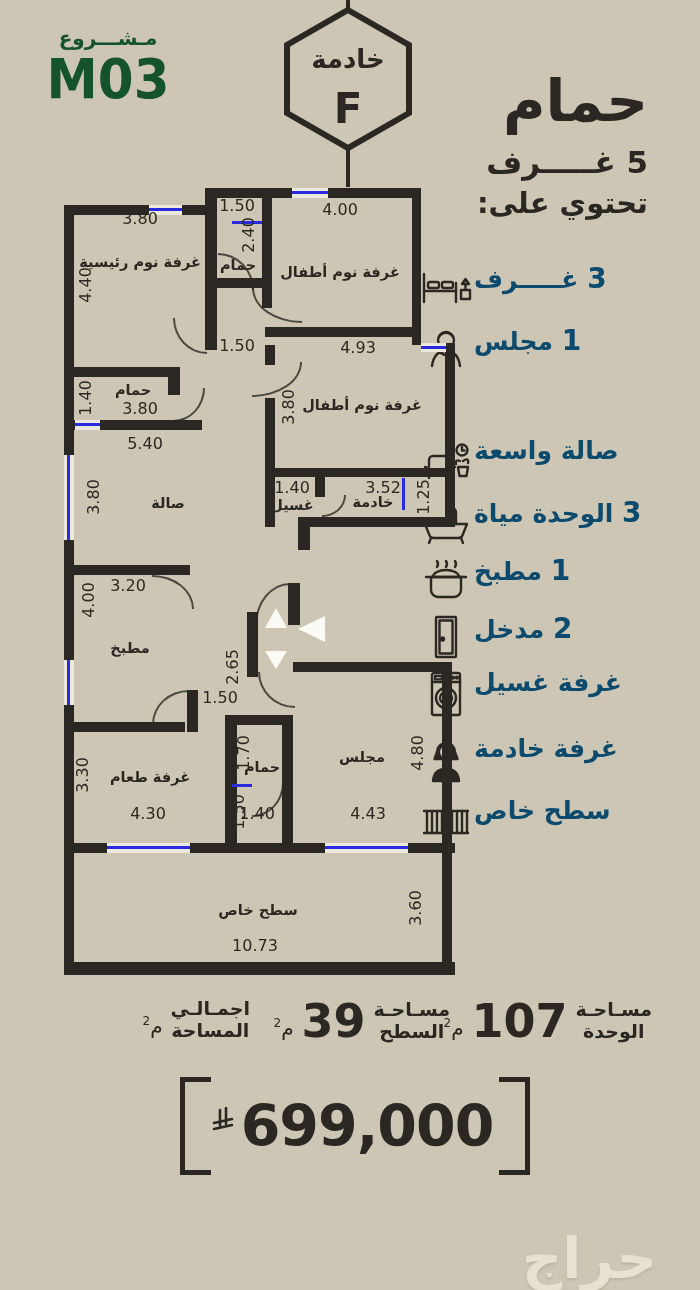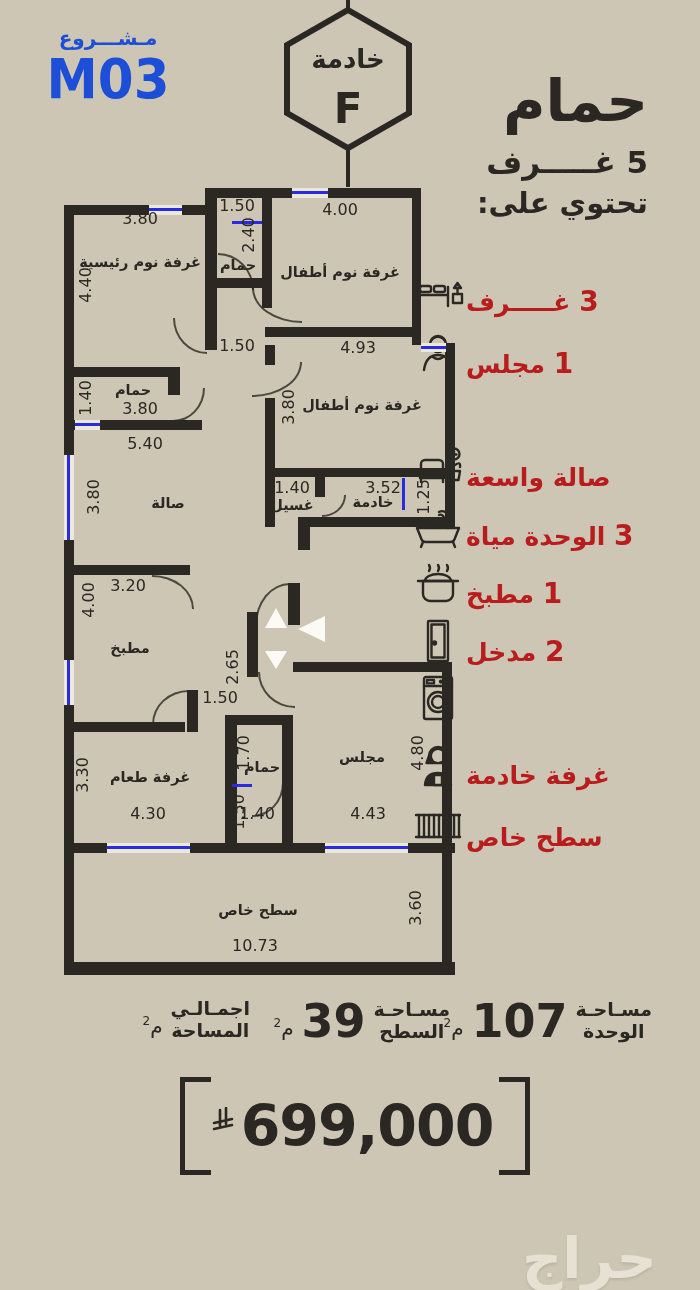--- a/index.html
+++ b/index.html
@@ -1,32 +1,32 @@
 <!DOCTYPE html>
 <html lang="ar"><head>
 <meta charset="utf-8">
 <style>
   html,body{margin:0;padding:0}
   body{width:700px;height:1290px;overflow:hidden;font-family:"DejaVu Sans",sans-serif}
   #canvas{position:relative;width:700px;height:1290px;background:#cdc6b5;overflow:hidden}
   
-  #project{position:absolute;left:38px;top:26px;width:140px;text-align:center;color:#1d4ed8}
+  #project{position:absolute;left:38px;top:26px;width:140px;text-align:center;color:#14532d}
   #project .plabel{font-size:20px;font-weight:700;letter-spacing:2px;white-space:nowrap}
   #project .pcode{font-size:56px;font-weight:700;line-height:1.05;transform:scaleX(.92);transform-origin:center}
   .connector{position:absolute;width:4px;background:#2b2823}
   #hexwrap{position:absolute;left:283px;top:6px;width:130px;height:146px}
   #hexwrap svg{position:absolute;left:0;top:0}
   #hex-label{position:absolute;left:0;top:38px;width:130px;text-align:center;font-size:26px;font-weight:700;color:#2b2823}
   #hex-letter{position:absolute;left:0;top:78px;width:130px;text-align:center;font-size:42px;font-weight:700;color:#2b2823}
   
   #titleblock{position:absolute;right:52px;top:72px;text-align:right;color:#2b2823;direction:rtl}
   #titleblock .h1{font-size:58px;font-weight:700;line-height:1.0}
   #titleblock .h2{font-size:31px;font-weight:700;margin-top:14px}
   #titleblock .h3{font-size:29px;font-weight:700;margin-top:6px}
-  .feat{position:absolute;right:40px;width:250px;height:56px;display:flex;flex-direction:row-reverse;align-items:flex-end;justify-content:flex-start;direction:rtl;color:#b91c1c}
+  .feat{position:absolute;right:32px;width:250px;height:56px;display:flex;flex-direction:row-reverse;align-items:flex-start;justify-content:flex-start;direction:rtl;color:#0c4a6e}
   .feat .ic{width:56px;height:52px;flex:0 0 56px;display:flex;align-items:center;justify-content:center}
   .feat .tx{font-size:25px;font-weight:600;white-space:nowrap;margin-right:10px}
   .feat .tx b{font-size:28px;font-weight:700}
   .feat svg{stroke:#2b2823;fill:none;stroke-width:2.4;stroke-linecap:round;stroke-linejoin:round}
   
   #plan{position:absolute;left:60px;top:183px;width:400px;height:795px}
   .w{position:absolute;background:#2b2823}
   .wh{position:absolute;background:linear-gradient(to bottom,#ebe8dc 0 34%,#2a2ae0 34% 62%,#ebe8dc 62% 100%)}
   .wv{position:absolute;background:linear-gradient(to right,#ebe8dc 0 34%,#2a2ae0 34% 62%,#ebe8dc 62% 100%)}
   .bl-line{position:absolute;background:#2a2ae0}
@@ -161,20 +161,21 @@
           <rect x="9" y="4" width="28" height="42" rx="2"></rect>
           <path d="M9 13 h28"></path>
           <rect x="12" y="7" width="7" height="3.4"></rect>
           <circle cx="26" cy="8.6" r="1" fill="#2b2823"></circle>
           <circle cx="30" cy="8.6" r="1" fill="#2b2823"></circle>
           <circle cx="34" cy="8.6" r="1" fill="#2b2823"></circle>
           <circle cx="23" cy="29" r="10"></circle>
           <circle cx="23" cy="29" r="6"></circle>
         </svg>
       </span>
+    <span class="tx"><span>غرفة غسيل</span></span>
   </div>
   <div class="feat" style="top:734px">
     <span class="ic">
         <svg width="48" height="50" viewBox="0 0 48 50">
           <path d="M15 17 a9 9 0 0 1 18 0 l2.5 7 h-23 z" fill="#2b2823"></path>
           <circle cx="24" cy="17" r="6" fill="#cdc6b5" stroke="none"></circle>
           <path d="M11 46 q1 -12 13 -12 q12 0 13 12 z" fill="#2b2823"></path>
           <path d="M20 36 h8 v10 h-8 z" fill="#cdc6b5" stroke="#2b2823"></path>
         </svg>
       </span>

